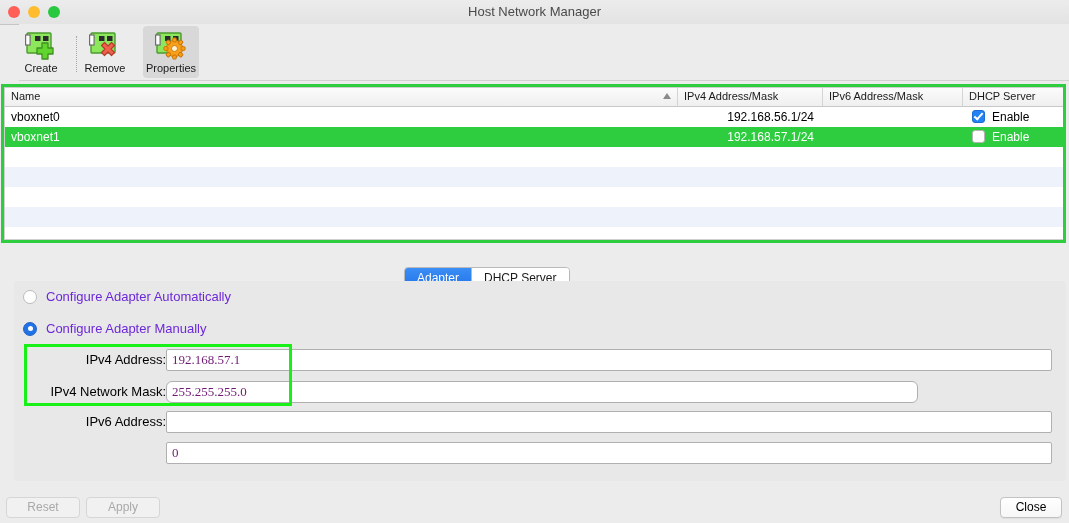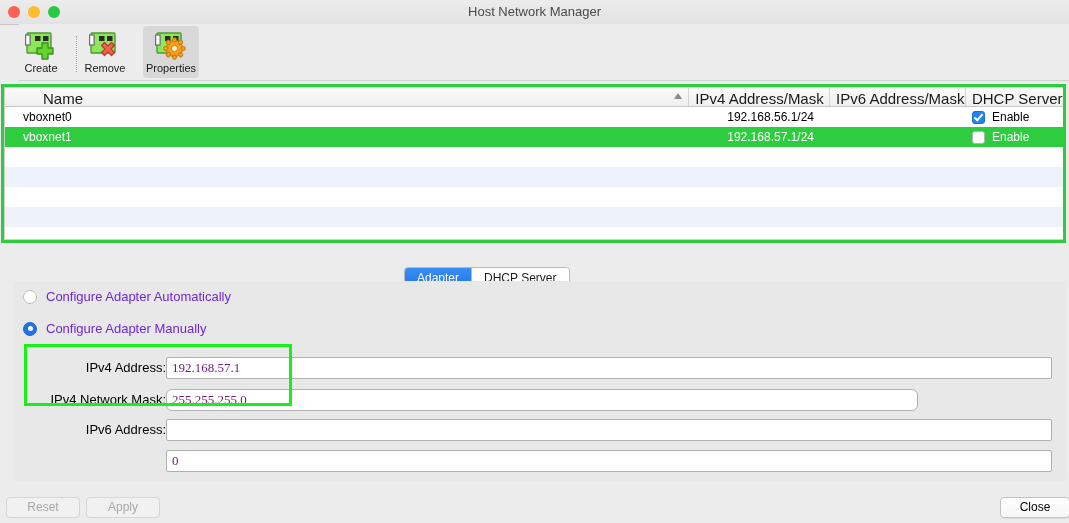--- a/index.html
+++ b/index.html
@@ -53,42 +53,42 @@
   }
   .table{
     position:absolute;left:4px;top:87px;width:1060px;height:153px;
     background:#fff;overflow:hidden;box-sizing:border-box;
     border:1px solid #cfcfcf;
   }
   .thead{
     display:flex;height:18px;
     background:linear-gradient(#fbfbfb,#efefef);
     border-bottom:1px solid #c8c8c8;
-    font-size:15px;color:#1a1a1a;padding-left:32px;
+    font-size:11px;color:#1a1a1a;
   }
   .th{
     padding:2px 0 0 6px;box-sizing:border-box;position:relative;
     white-space:nowrap;overflow:hidden;
   }
   .th + .th{border-left:1px solid #d4d4d4;}
   .c-name{width:672px;}
   .c-ip4{width:145px;}
   .c-ip6{width:140px;}
   .c-dhcp{width:101px;}
   .sortarrow{
     position:absolute;right:6px;top:5px;
     width:0;height:0;border-left:4px solid transparent;
     border-right:4px solid transparent;border-bottom:6px solid #8a8a8a;
   }
   .row{display:flex;height:20px;font-size:12px;align-items:center;color:#000;}
   .row.alt{background:#eef3fb;}
   .row.sel{background:#2ecc3f;color:#fff;}
-  .cell{box-sizing:border-box;padding-left:18px;white-space:nowrap;overflow:hidden;}
+  .cell{box-sizing:border-box;padding-left:6px;white-space:nowrap;overflow:hidden;}
   .cell.c-ip4{text-align:right;padding-right:8px;padding-left:0;}
-  .cell.c-dhcp{display:flex;align-items:center;gap:7px;padding-left:10px;}
+  .cell.c-dhcp{display:flex;gap:7px;padding-left:10px;}
   .chk{
     width:13px;height:13px;border-radius:3px;box-sizing:border-box;
     border:1px solid #b4b4b4;background:#fff;
     display:flex;align-items:center;justify-content:center;flex:0 0 auto;
   }
   .chk.on{background:#2183f4;border-color:#1b6fd0;}
   .chk.on::after{
     content:"";width:3px;height:7px;border:solid #fff;
     border-width:0 2px 2px 0;transform:rotate(42deg);margin-top:-2px;
   }
@@ -113,21 +113,21 @@
   .radio-row{position:absolute;display:flex;align-items:center;gap:9px;}
   .radio{
     width:14px;height:14px;border-radius:50%;box-sizing:border-box;
     border:1px solid #bcbcbc;background:#fff;flex:0 0 auto;
     display:flex;align-items:center;justify-content:center;
   }
   .radio.on{background:radial-gradient(circle,#1f72e8 62%,#1f72e8 62%);border-color:#1b62c6;}
   .radio.on::after{content:"";width:5px;height:5px;border-radius:50%;background:#fff;}
   .radio-label{font-size:13px;color:#6d28d9;}
 
-  .field{position:absolute;height:22px;margin-top:8px;}
+  .field{position:absolute;height:22px;}
   .f-label{
     position:absolute;right:0;top:0;line-height:22px;
     font-size:13px;color:#000;white-space:nowrap;
   }
   .f-input{
     position:absolute;left:0;top:0;height:22px;box-sizing:border-box;
     background:#fff;border:1px solid #b0b0b0;border-radius:2px;
     font-size:13px;color:#701a75;line-height:20px;padding:0 5px;
     font-family:Liberation Serif, serif;
     outline:none;
@@ -293,16 +293,16 @@
     <div class="field" style="left:0;top:161px;width:1038px;">
       <input class="f-input" style="left: 152px; width: 886px;" value="0">
     </div>
   </div>
 
   <div class="annot-fields"></div>
 
   <div class="footer">
     <div class="btn dis" style="left:6px;width:74px;">Reset</div>
     <div class="btn dis" style="left:86px;width:74px;">Apply</div>
-    <div class="btn" style="left:1000px;width:70px;">Close</div>
+    <div class="btn" style="left:1000px;width:62px;">Close</div>
   </div>
 
 </div>
 
 </body></html>

